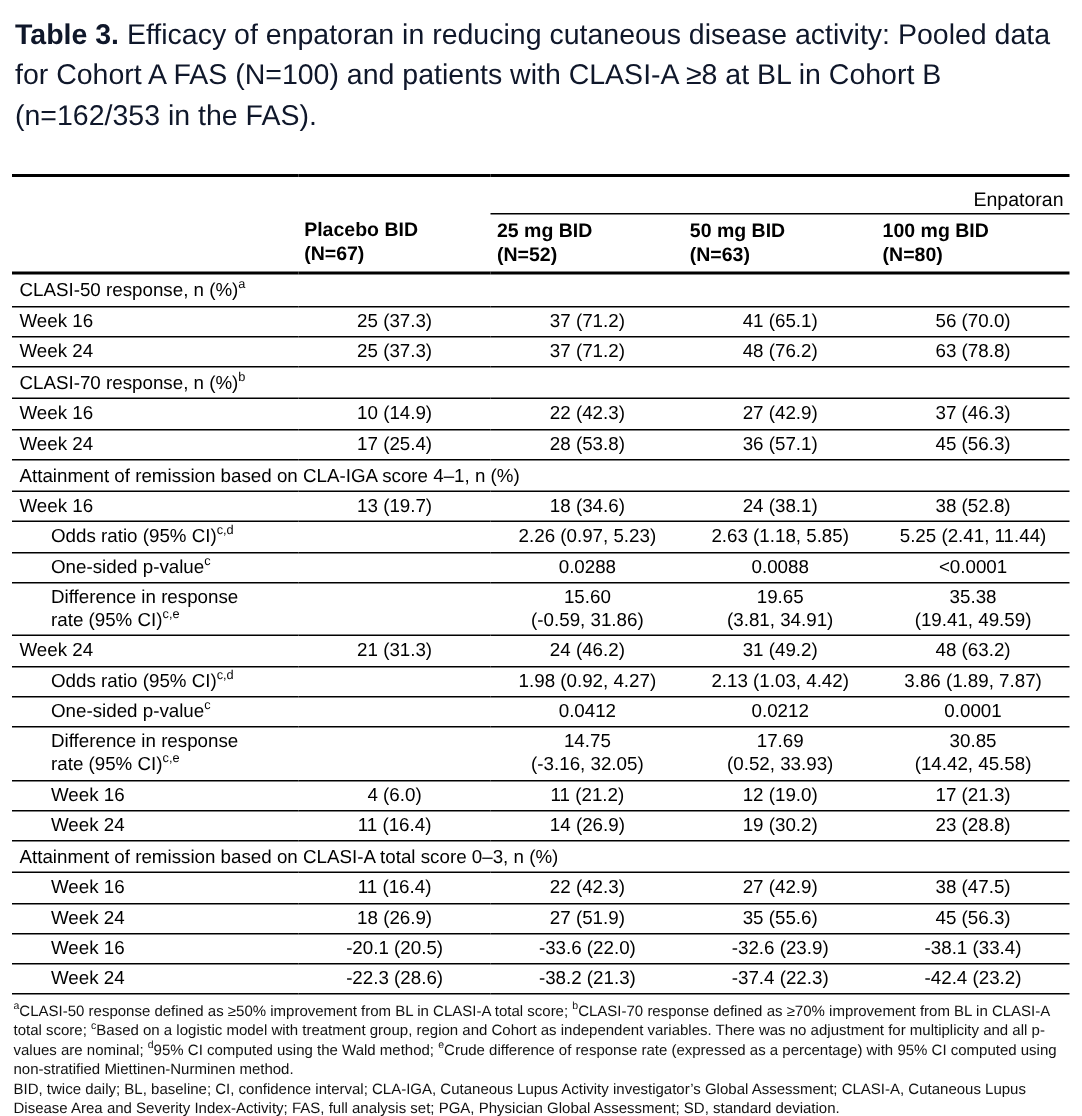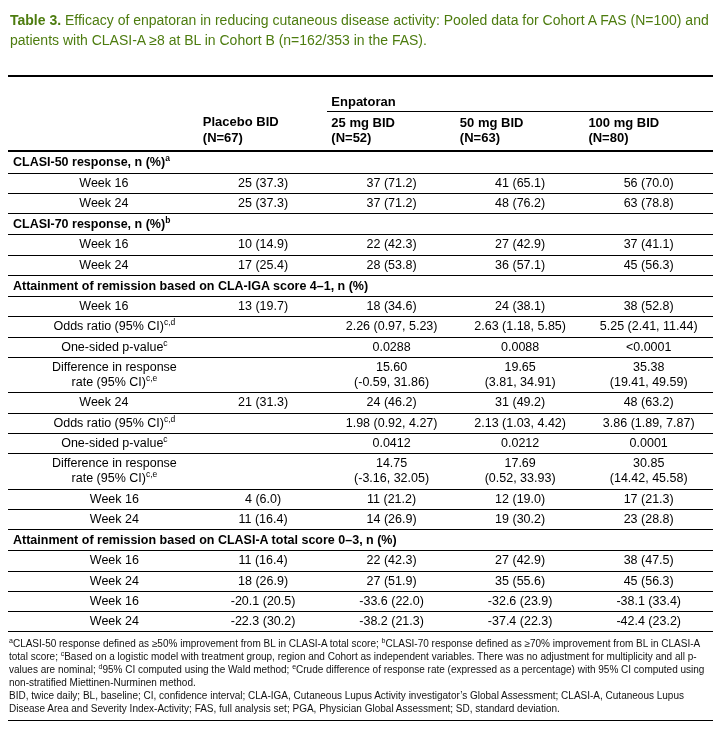--- a/index.html
+++ b/index.html
@@ -6,24 +6,24 @@
   html, body { background: #ffffff; }
   body {
     width: 721px; height: 744px;
     font-family: "Liberation Sans", "DejaVu Sans", sans-serif;
     color: #000;
     overflow: hidden;
   }
   .page { padding: 9px 8px 0 8px; width: 721px; }
 
   .caption {
-    font-size: 14px;
+    font-size: 19px;
     line-height: 1.42;
     margin: 2px 2px 0 2px;
-    color: #4d7c0f;
+    color: #0f172a;
   }
   .caption b { font-weight: bold; }
 
   table.eff {
     margin-top: 24px;
     width: 705px;
     border-collapse: collapse;
     table-layout: fixed;
     border-top: 2px solid #000;
   }
@@ -35,45 +35,45 @@
     line-height: 1.22;
     padding: 2px 4px;
     vertical-align: top;
     color: #000;
   }
 
   
   tr.group-row td.spacer-cell { border: none; padding: 2px 0 0 0; }
   tr.group-row th.group-cell {
     border-bottom: 1.5px solid #000;
-    font-weight: bold;
-    text-align: left;
+    font-weight: normal;
+    text-align: right;
     font-size: 13px;
-    padding: 17px 4px 1px 4px;
+    padding: 7px 4px 1px 4px;
   }
   tr.colhead-row > th, tr.colhead-row > td {
     border-bottom: 2px solid #000;
     font-weight: bold;
     text-align: left;
     font-size: 13px;
     white-space: pre-line;
     padding: 3px 4px 4px 4px;
   }
 
   
   tbody tr > td { border-bottom: 1px solid #000; }
   td.section-cell {
-    font-weight: bold;
+    font-weight: normal;
     text-align: left;
     padding-left: 5px;
     padding-top: 3px;
     padding-bottom: 2px;
   }
   td.label-cell {
-    text-align: center;
+    text-align: left;
     padding-left: 5px;
     white-space: pre-line;
   }
   td.label-cell.indent-1 { padding-left: 26px; }
   td.val-cell {
     text-align: center;
     white-space: pre-line;
   }
   sup {
     font-size: 8.5px;
@@ -147,21 +147,21 @@
           <td class="val-cell">63 (78.8)</td>
         </tr>
         <tr>
           <td colspan="5" class="section-cell"><span>CLASI-70 response, n (%)</span><sup>b</sup></td>
         </tr>
         <tr>
           <td class="label-cell"><span>Week 16</span></td>
           <td class="val-cell">10 (14.9)</td>
           <td class="val-cell">22 (42.3)</td>
           <td class="val-cell">27 (42.9)</td>
-          <td class="val-cell">37 (41.1)</td>
+          <td class="val-cell">37 (46.3)</td>
         </tr>
         <tr>
           <td class="label-cell"><span>Week 24</span></td>
           <td class="val-cell">17 (25.4)</td>
           <td class="val-cell">28 (53.8)</td>
           <td class="val-cell">36 (57.1)</td>
           <td class="val-cell">45 (56.3)</td>
         </tr>
         <tr>
           <td colspan="5" class="section-cell"><span>Attainment of remission based on CLA-IGA score 4–1, n (%)</span></td>
@@ -263,21 +263,21 @@
         </tr>
         <tr>
           <td class="label-cell indent-1"><span>Week 16</span></td>
           <td class="val-cell">-20.1 (20.5)</td>
           <td class="val-cell">-33.6 (22.0)</td>
           <td class="val-cell">-32.6 (23.9)</td>
           <td class="val-cell">-38.1 (33.4)</td>
         </tr>
         <tr>
           <td class="label-cell indent-1"><span>Week 24</span></td>
-          <td class="val-cell">-22.3 (30.2)</td>
+          <td class="val-cell">-22.3 (28.6)</td>
           <td class="val-cell">-38.2 (21.3)</td>
           <td class="val-cell">-37.4 (22.3)</td>
           <td class="val-cell">-42.4 (23.2)</td>
         </tr>
       </tbody>
   </table>
 
   <div class="footnotes">
     <p id="fn-definitions"><sup>a</sup><span>CLASI-50 response defined as ≥50% improvement from BL in CLASI-A total score; </span><sup>b</sup><span>CLASI-70 response defined as ≥70% improvement from BL in CLASI-A total score; </span><sup>c</sup><span>Based on a logistic model with treatment group, region and Cohort as independent variables. There was no adjustment for multiplicity and all p-values are nominal; </span><sup>d</sup><span>95% CI computed using the Wald method; </span><sup>e</sup><span>Crude difference of response rate (expressed as a percentage) with 95% CI computed using non-stratified Miettinen-Nurminen method.</span></p>
     <p>BID, twice daily; BL, baseline; CI, confidence interval; CLA-IGA, Cutaneous Lupus Activity investigator’s Global Assessment; CLASI-A, Cutaneous Lupus Disease Area and Severity Index-Activity; FAS, full analysis set; PGA, Physician Global Assessment; SD, standard deviation.</p>

